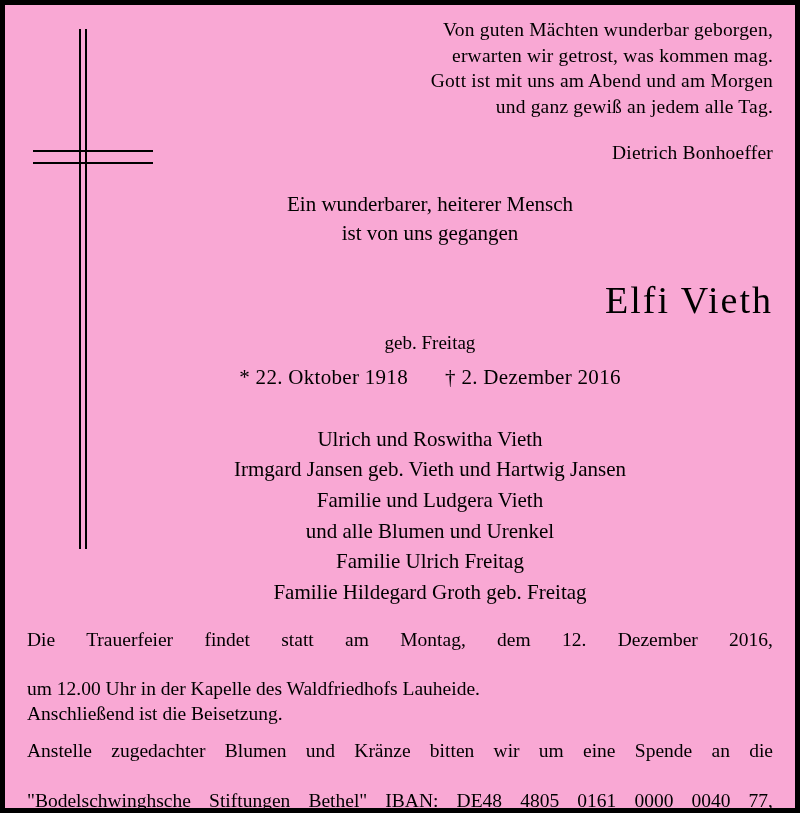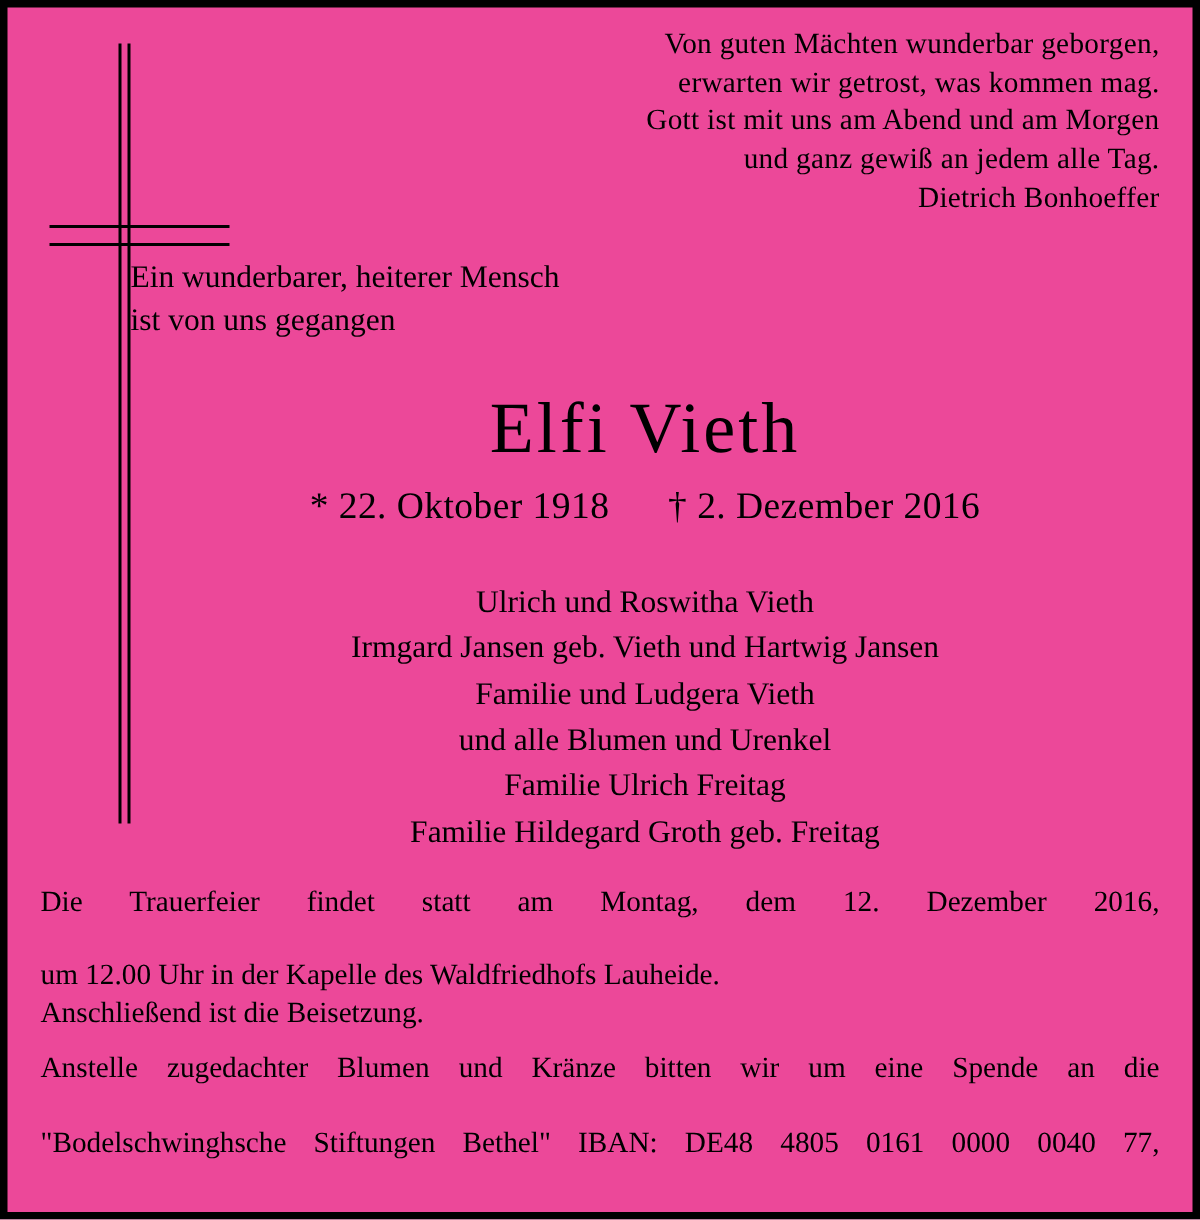--- a/index.html
+++ b/index.html
@@ -10,21 +10,21 @@
   body {
     font-family: "Liberation Serif", serif;
     color: #000000;
   }
   .obituary {
     position: relative;
     width: 800px;
     height: 813px;
     box-sizing: border-box;
     border: 5px solid #000000;
-    background: #ec4899;
+    background: #f9a8d4;
     overflow: hidden;
   }
   
   .cross {
     position: absolute;
     left: 28px;
     top: 24px;
     width: 120px;
     height: 520px;
   }
@@ -69,48 +69,48 @@
   }
 
   .verse {
     text-align: right;
     font-size: 19.5px;
     line-height: 1.32;
     letter-spacing: .2px;
     margin-top: 2px;
   }
   .verse .author {
-    margin-top: 0;
+    margin-top: 20px;
     font-family: Liberation Serif, serif;
   }
 
   .intro {
-    text-align: left;
+    text-align: center;
     font-size: 21px;
     line-height: 1.38;
     margin-top: 24px;
     padding-left: 60px;
   }
 
   .name {
-    text-align: center;
-    font-size: 48px;
+    text-align: right;
+    font-size: 38px;
     letter-spacing: 2px;
     margin-top: 30px;
     padding-left: 60px;
   }
   .born-name {
     text-align: center;
     font-size: 19px;
     margin-top: 10px;
     padding-left: 60px;
   }
   .dates {
     text-align: center;
-    font-size: 25px;
+    font-size: 21px;
     margin-top: 11px;
     padding-left: 60px;
     letter-spacing: .3px;
   }
   .dates .sep {
     display: inline-block;
     width: 26px;
   }
 
   .family {
@@ -165,20 +165,21 @@
       <div>und ganz gewiß an jedem alle Tag.</div>
       <div class="author">Dietrich Bonhoeffer</div>
     </div>
 
     <div class="intro">
       <div>Ein wunderbarer, heiterer Mensch</div>
       <div>ist von uns gegangen</div>
     </div>
 
     <div class="name">Elfi Vieth</div>
+    <div class="born-name">geb. Freitag</div>
     <div class="dates">
       <span>* 22. Oktober 1918</span>
       <span class="sep"></span>
       <span>† 2. Dezember 2016</span>
     </div>
 
     <div class="family">
       <div>Ulrich und Roswitha Vieth</div>
       <div>Irmgard Jansen geb. Vieth und Hartwig Jansen</div>
       <div>Familie und Ludgera Vieth</div>

